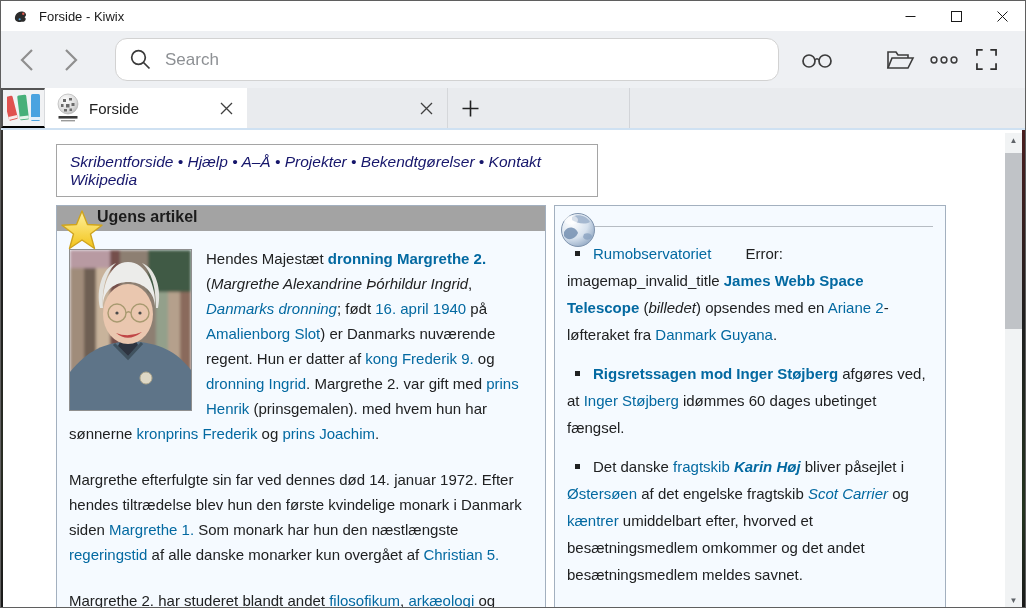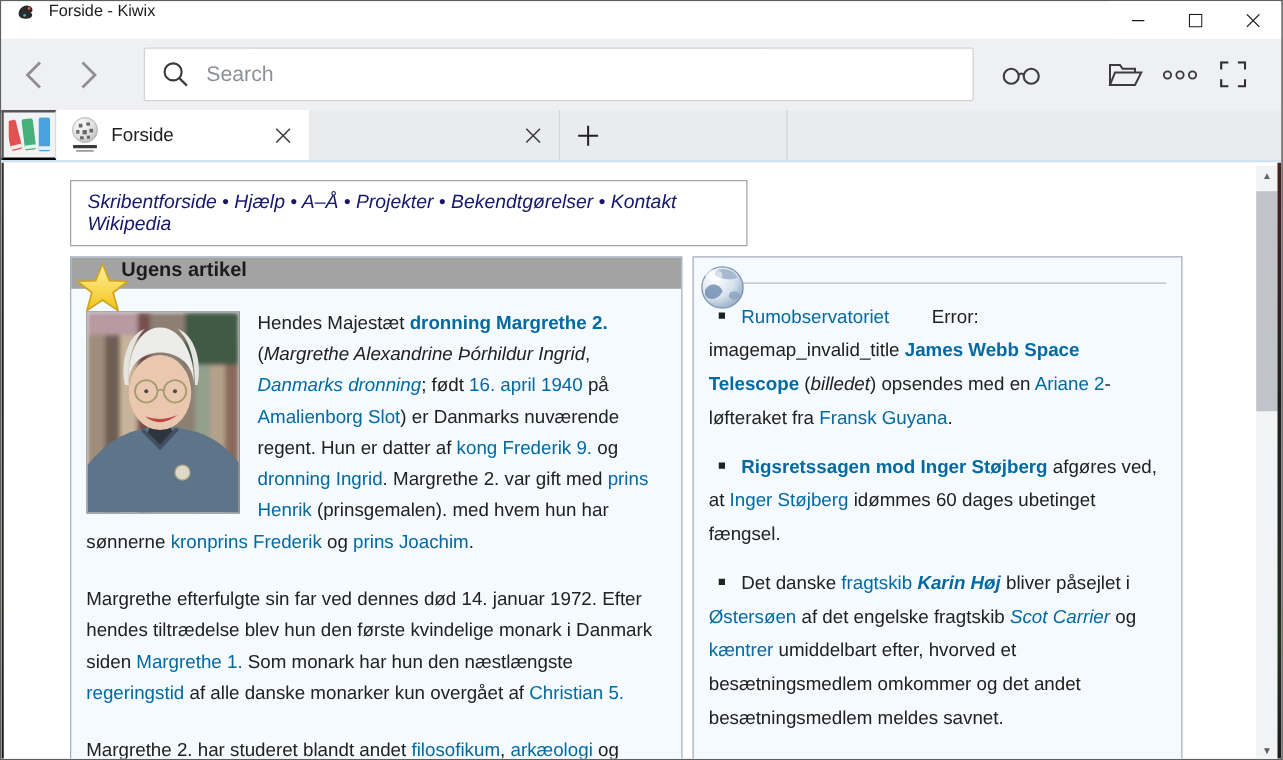--- a/index.html
+++ b/index.html
@@ -3,31 +3,31 @@
 <meta charset="utf-8">
 <style>
   * { margin:0; padding:0; box-sizing:border-box; }
   html,body { background:#222; }
   body { font-family:"Liberation Sans", sans-serif; }
 
   .window { position:relative; width:1026px; height:608px; background:#fff;
             border:1px solid #5f5f5f; overflow:hidden; }
 
   
-  .titlebar { height:30px; background:#fff; display:flex; padding-left:11px; }
+  .titlebar { height:30px; background:#fff; display:flex; align-items:center; padding-left:11px; }
   .titlebar .app-icon { width:17px; height:17px; margin-right:10px; }
   .titlebar .title { font-size:13px; color:#1a1a1a; }
   .win-controls { margin-left:auto; display:flex; height:100%; }
   .win-btn { width:46px; height:100%; display:flex; align-items:center; justify-content:center; background:#fff; border:none; }
   .win-btn svg { display:block; }
 
   
   .toolbar { height:57px; background:#eef0f3; display:flex; align-items:center; padding:0 10px 0 4px; }
   .nav-btn { width:44px; height:44px; display:flex; align-items:center; justify-content:center; background:transparent; border:none; }
-  .searchbox { margin-left:22px; width:664px; height:43px; background:#fff; border:1px solid #d2d2d2; border-radius:2px;
+  .searchbox { margin-left:22px; width:664px; height:43px; background:#fff; border:1px solid #d2d2d2; border-radius:12px;
                display:flex; align-items:center; padding:0 14px; }
   .searchbox svg { flex:0 0 auto; margin-right:14px; }
   .searchbox input { flex:1; border:none; outline:none; font-size:17px; color:#333; font-family:"Liberation Sans",sans-serif; }
   .searchbox input::placeholder { color:#8d9094; }
   .tool-icons { display:flex; align-items:center; }
   .tool-btn { width:40px; height:40px; display:flex; align-items:center; justify-content:center; background:transparent; border:none; }
 
   
   .tabbar { position:relative; height:42px; background:#e9ebee; display:flex; align-items:stretch; border-bottom:2px solid #cfe1f2; }
   .lib-btn { width:44px; background:#f1f2f4; border-right:1px solid #d8dadd; display:flex; align-items:center; justify-content:center; }
@@ -303,21 +303,21 @@
             <circle cx="19" cy="20" r="16.5" fill="url(#gg)" stroke="#7e93ad" stroke-width="1"></circle>
             <path d="M5,22 C9,15 17,17 19,23 C16,30 8,31 5,26 Z" fill="#6d89ad" opacity="0.8"></path>
             <path d="M13,7 C19,3 28,6 31,12 C26,15 17,13 13,10 Z" fill="#9fb3cc" opacity="0.9"></path>
             <path d="M25,24 C29,22 33,24 33,27 C30,31 25,30 24,27 Z" fill="#8aa2c0" opacity="0.8"></path>
             <ellipse cx="12" cy="10" rx="7" ry="4.5" fill="#ffffff" opacity="0.55"></ellipse>
           </svg>
         </span>
         <div class="news-body">
           <hr>
           <ul class="news-list">
-            <li><span class="bullet"></span><span><span class="l">Rumobservatoriet</span><span class="gap">Error: imagemap_invalid_title </span><span class="l b">James Webb Space Telescope</span><span> (</span><span class="i">billedet</span><span>) opsendes med en </span><span class="l">Ariane 2</span><span>-løfteraket fra </span><span class="l">Fransk Guyana</span><span>.</span></span></li>
+            <li><span class="bullet"></span><span><span class="l">Rumobservatoriet</span><span class="gap">Error: imagemap_invalid_title </span><span class="l b">James Webb Space Telescope</span><span> (</span><span class="i">billedet</span><span>) opsendes med en </span><span class="l">Ariane 2</span><span>-løfteraket fra </span><span class="l">Danmark Guyana</span><span>.</span></span></li>
             <li><span class="bullet"></span><span><span class="l b">Rigsretssagen mod Inger Støjberg</span><span> afgøres ved, at </span><span class="l">Inger Støjberg</span><span> idømmes 60 dages ubetinget fængsel.</span></span></li>
             <li><span class="bullet"></span><span><span>Det danske </span><span class="l">fragtskib</span><span> </span><span class="l b i">Karin Høj</span><span> bliver påsejlet i </span><span class="l">Østersøen</span><span> af det engelske fragtskib </span><span class="l i">Scot Carrier</span><span> og </span><span class="l">kæntrer</span><span> umiddelbart efter, hvorved et besætningsmedlem omkommer og det andet besætningsmedlem meldes savnet.</span></span></li>
 
           </ul>
         </div>
       </div>
     </div>
 
     <div class="scrollbar">
       <button class="sb-arrow up">▲</button>

